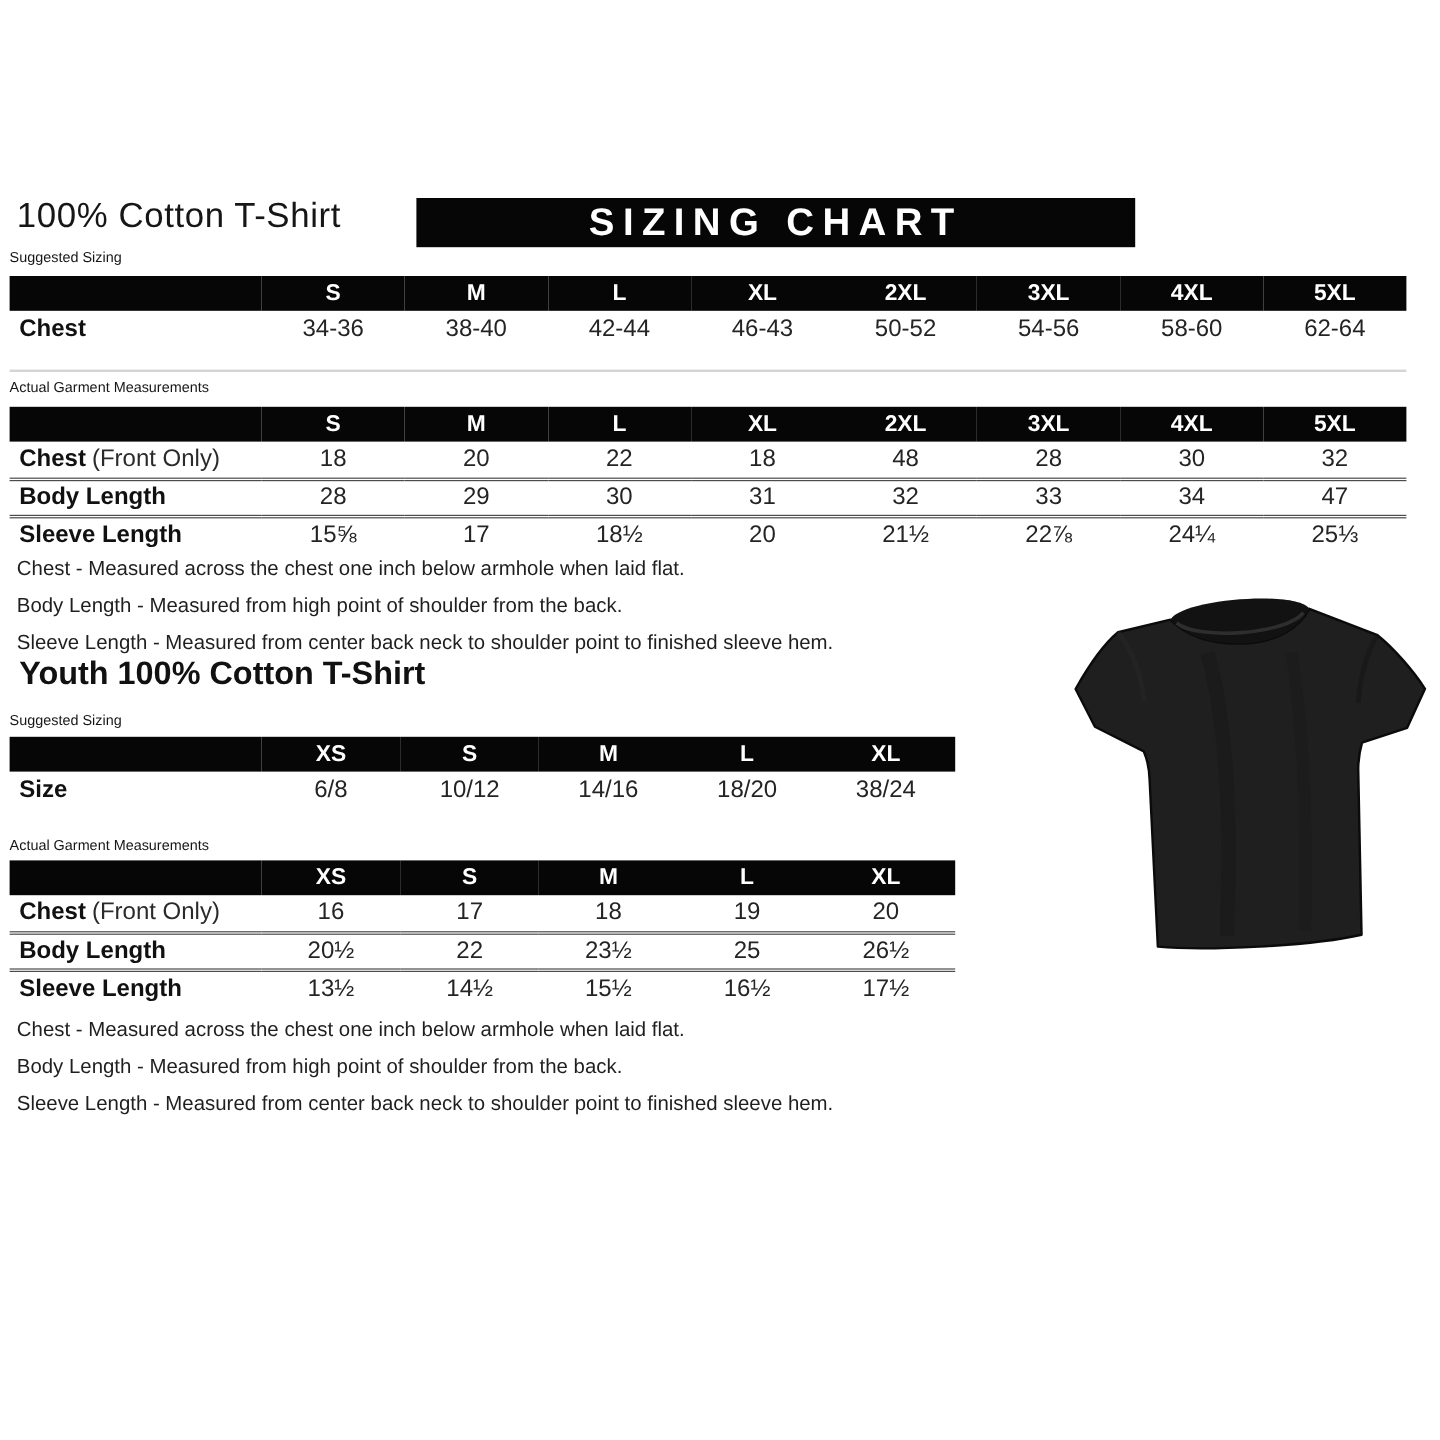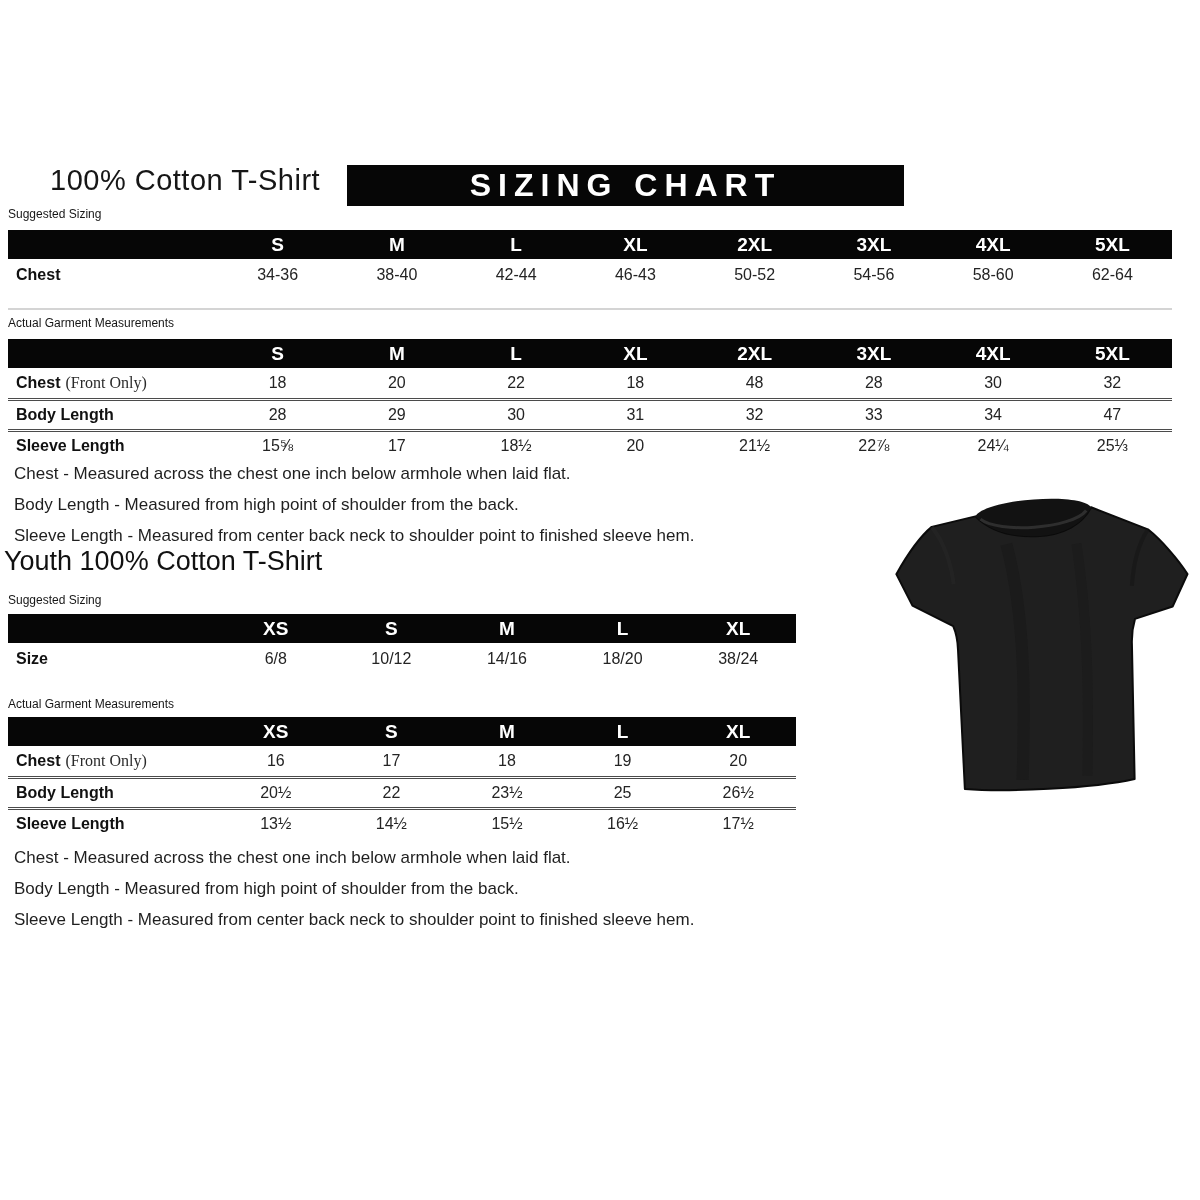--- a/index.html
+++ b/index.html
@@ -3,43 +3,43 @@
 <meta charset="utf-8">
 <style>
   * { margin:0; padding:0; box-sizing:border-box; }
   html,body { background:#fff; }
   .page {
     position:relative; width:1200px; height:1200px; background:#ffffff;
     font-family:"Liberation Sans", sans-serif; color:#1c1c1c; overflow:hidden;
   }
   .abs { position:absolute; }
 
-  .title { left:14px; top:164px; font-size:29px; font-weight:400; color:#161616; letter-spacing:0.5px;margin-left:36px; }
+  .title { left:14px; top:164px; font-size:29px; font-weight:400; color:#161616; letter-spacing:0.5px; }
   .banner {
-    left:347px; top:165px; width:557px; height:41px; background:#060606;
+    left:347px; top:165px; width:599px; height:41px; background:#060606;
     color:#ffffff; font-size:32px; font-weight:bold; letter-spacing:7px;
     text-align:center; line-height:41px;
   }
   .section-label { font-size:12px; color:#161616; }
 
   table { border-collapse:collapse; table-layout:fixed; position:absolute; }
   th {
     background:#060606; color:#ffffff; font-weight:bold; font-size:19px;
     height:29px; text-align:center; padding:0;
   }
-  td { text-align:center; font-size:16px; color:#242424; height:31px; padding:0; }
+  td { text-align:center; font-size:20px; color:#242424; height:31px; padding:0; }
   td.lbl { text-align:left; padding-left:8px; }
   td.lbl .b { font-weight:bold; color:#111; }
-  td.lbl .sfx { font-weight:400; margin-left:5px; color:#2a2a2a;font-family:Liberation Serif, serif; }
+  td.lbl .sfx { font-weight:400; margin-left:5px; color:#2a2a2a; }
   .actual tbody tr + tr td { border-top:3px double #4b4b4b; }
 
   .faint-line { left:8px; top:308px; width:1164px; height:2px; background:#d4d4d4; }
 
   .notes { font-size:17px; line-height:31px; color:#1f1f1f; }
-  .youth-title { left:4px; top:546px; font-size:27px; font-weight:normal; color:#111; }
+  .youth-title { left:16px; top:546px; font-size:27px; font-weight:bold; color:#111; }
 
   .tee { left:890px; top:481px; width:310px; height:334px; }
 </style>
 </head>
 <body>
 
 <div class="page">
 
   <h1 class="abs title">100% Cotton T-Shirt</h1>
   <div class="abs banner">SIZING CHART</div>

